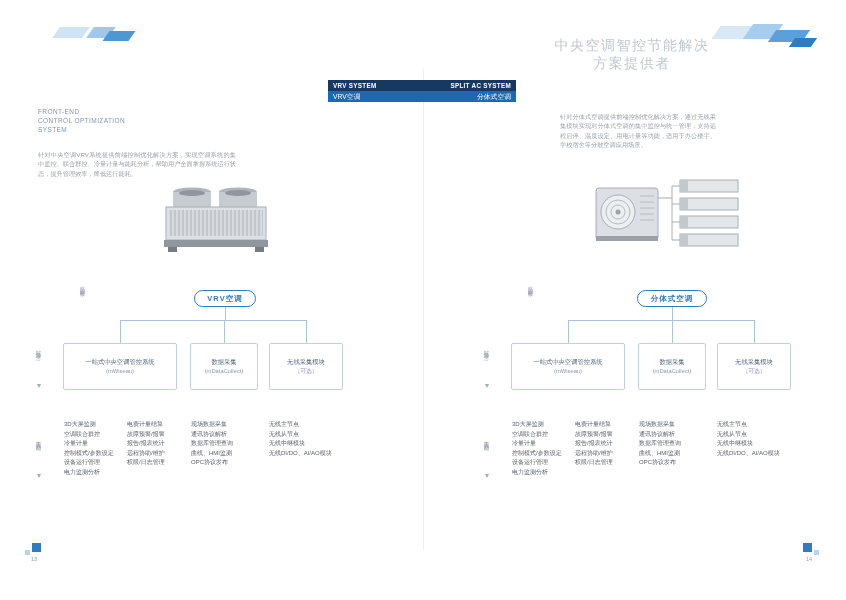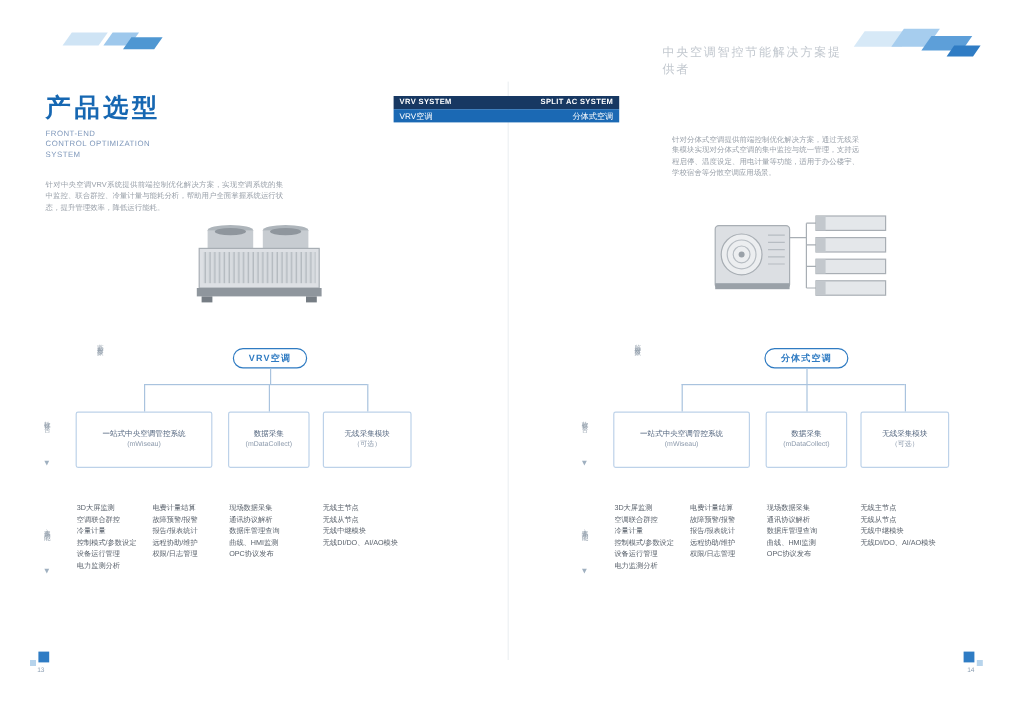--- a/index.html
+++ b/index.html
@@ -3,22 +3,22 @@
 <meta charset="utf-8">
 <style>
   html,body{margin:0;padding:0;background:#ffffff;}
   .canvas{position:relative;width:846px;height:600px;background:#ffffff;overflow:hidden;
           font-family:"Liberation Sans",sans-serif;}
   .layer{position:absolute;left:0;top:0;width:100%;height:100%;}
 
   .deco{position:absolute;transform:skewX(-35deg);}
   .fold{position:absolute;left:423px;top:68px;width:1px;height:482px;background:#edf0f3;}
 
-  .tagline{position:absolute;left:552px;top:37px;width:160px;text-align:left;
-           font-size:10px;letter-spacing:1.5px;color:#c2c8cf;}
+  .tagline{position:absolute;left:552px;top:37px;width:160px;text-align:center;
+           font-size:14px;letter-spacing:1.5px;color:#c2c8cf;}
 
   .page-title{position:absolute;left:38px;top:76px;font-size:21px;font-weight:bold;
               color:#1667b2;letter-spacing:3px;}
   .page-sub{position:absolute;left:38px;top:107px;font-size:6.5px;line-height:9px;
             color:#7e97ba;letter-spacing:.4px;}
 
   .tabs{position:absolute;left:328px;top:80px;width:188px;}
   .trow{height:11px;display:flex;justify-content:space-between;align-items:center;
         padding:0 5px;color:#fff;box-sizing:border-box;}
   .trow.en{background:#173862;font-size:6.3px;font-weight:bold;letter-spacing:.3px;}
@@ -63,21 +63,20 @@
   <div class="deco" style="left:716px;top:26px;width:40px;height:13px;background:#d7e9f7;"></div>
   <div class="deco" style="left:748px;top:24px;width:30px;height:15px;background:#a6cdee;"></div>
   <div class="deco" style="left:772px;top:30px;width:34px;height:12px;background:#5d9fd9;"></div>
   <div class="deco" style="left:792px;top:38px;width:22px;height:9px;background:#2f7cc4;"></div>
 
   <div class="tagline">中央空调智控节能解决方案提供者</div>
   <div class="fold"></div>
 
   <div class="layer">
 
-    <div class="page-title">产品选型</div>
     <div class="page-sub">
       <div>FRONT-END</div>
       <div>CONTROL OPTIMIZATION</div>
       <div>SYSTEM</div>
     </div>
 
     <div class="tabs">
       <div class="trow en">
         <span>VRV SYSTEM</span>
         <span>SPLIT AC SYSTEM</span>

